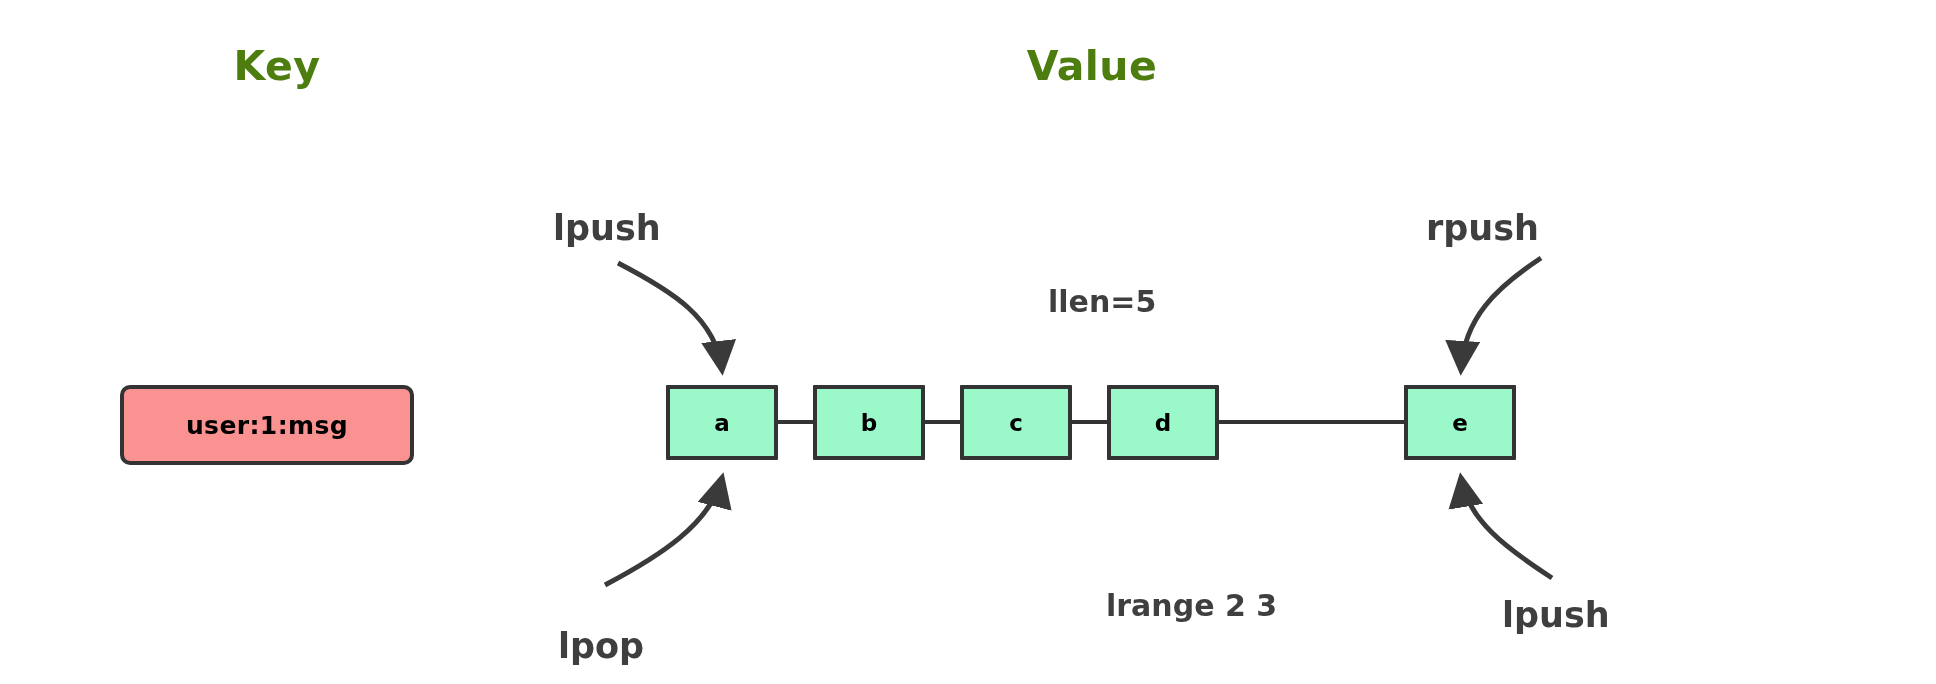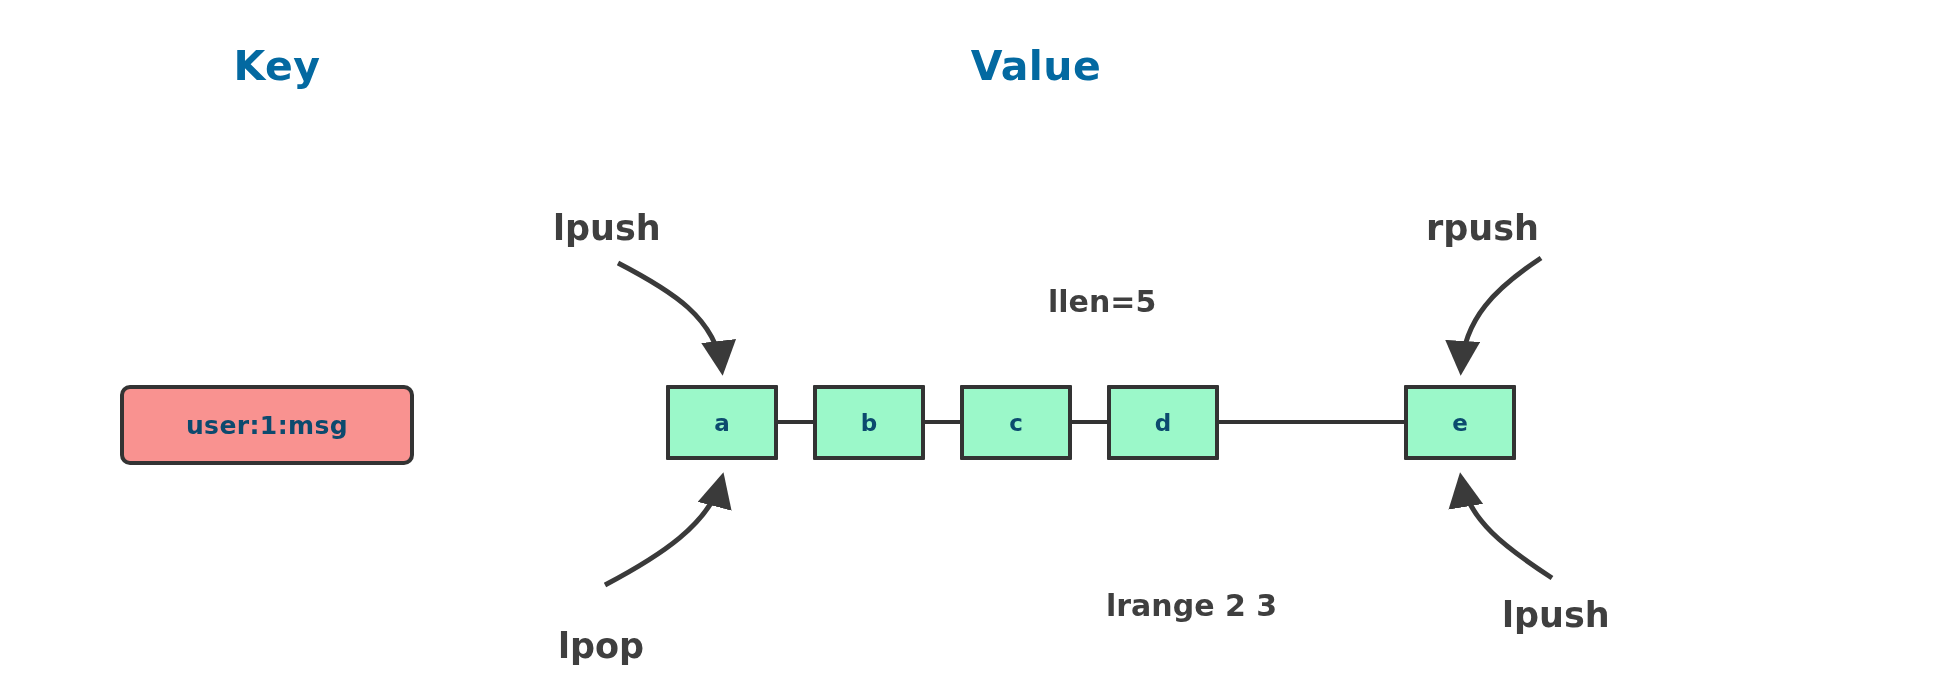--- a/index.html
+++ b/index.html
@@ -19,37 +19,37 @@
     position: absolute;
     left: 0;
     top: 0;
     width: 1936px;
     height: 684px;
   }
   .col-title {
     position: absolute;
     font-size: 41px;
     font-weight: bold;
-    color: #0369a1;
+    color: #4d7c0f;
     letter-spacing: 0.5px;
     white-space: nowrap;
     transform: translateX(-50%);
   }
   #title-key  { left: 277px;  top: 42px; }
-  #title-value{ left: 1036px; top: 42px; }
+  #title-value{ left: 1092px; top: 42px; }
 
   .node-box {
     position: absolute;
     box-sizing: border-box;
     display: flex;
     align-items: center;
     justify-content: center;
     font-size: 23px;
     font-weight: bold;
-    color: #0c4a6e;
+    color: #000000;
   }
   .key-box {
     background: #F99290;
     border: 4px solid #333333;
     border-radius: 10px;
     left: 120px;
     top: 385px;
     width: 294px;
     height: 80px;
     font-size: 25px;

